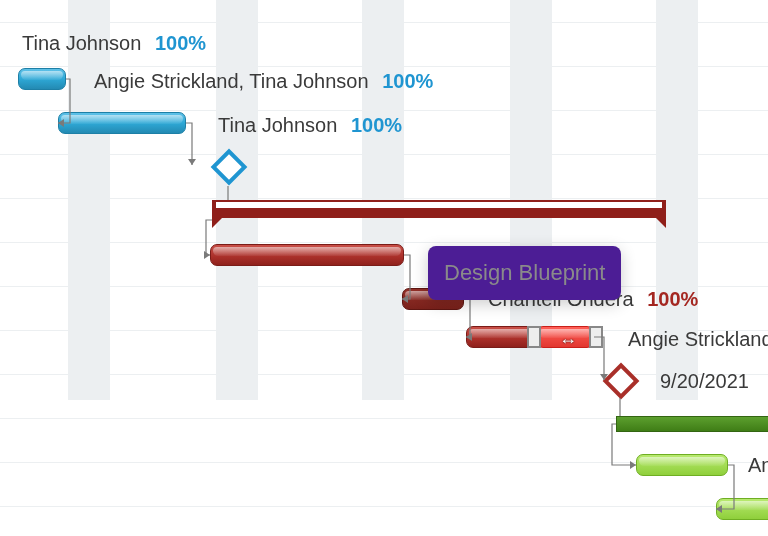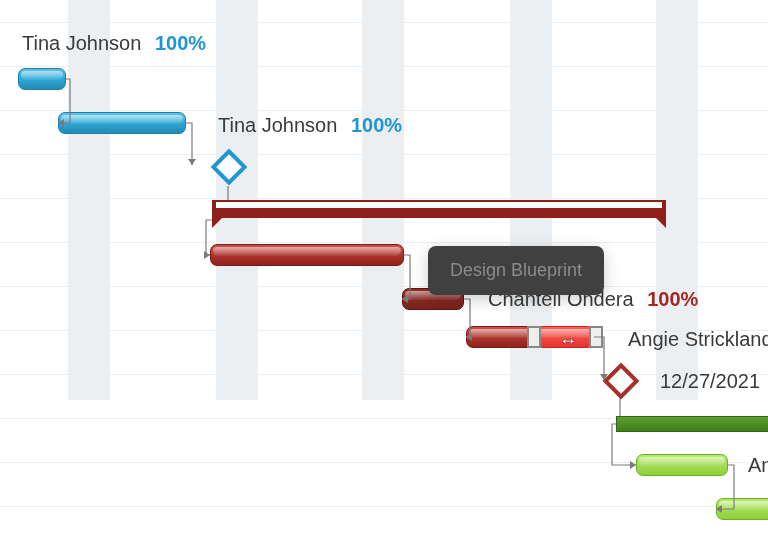--- a/index.html
+++ b/index.html
@@ -89,25 +89,25 @@
   }
   .milestone.blue { border: 4px solid #1f95d1; }
   .milestone.red  { border: 4px solid #a92f29; }
   
   svg.dep { position: absolute; top:0; left:0; width:768px; height:536px; pointer-events:none; }
   svg.dep path { fill: none; stroke: #7a7a7a; stroke-width: 1.2; }
   svg.dep .arrow { fill: #7a7a7a; }
   
   .tooltip {
     position: absolute;
-    background: #404040;
+    background: #4c1d95;
     border-radius: 8px;
     box-shadow: 0 4px 16px rgba(0,0,0,0.20);
-    padding: 14px 22px;
-    font-size: 18px;
+    padding: 14px 16px;
+    font-size: 22px;
     color: #8a8a8a;
     white-space: nowrap;
   }
   
   .handle {
     position: absolute; width: 14px; height: 22px;
     top: 50%; transform: translateY(-50%);
     border: 2px solid #888;
     background: #eee;
   }
@@ -150,20 +150,24 @@
 
   <div class="task-label" style="left:22px; top:32px">
     <span class="assignee">Tina Johnson</span>
     <span class="pct-blue">100%</span>
   </div>
 
   <div class="bar blue" style="left:18px; top:68px; width:48px">
       <div class="gloss"></div>
     </div>
 
+  <div class="task-label" style="left:94px; top:70px">
+    <span class="assignee">Angie Strickland, Tina Johnson</span>
+    <span class="pct-blue">100%</span>
+  </div>
 
   <div class="bar blue" style="left:58px; top:112px; width:128px">
       <div class="gloss"></div>
     </div>
 
   <div class="task-label" style="left:218px; top:114px">
     <span class="assignee">Tina Johnson</span>
     <span class="pct-blue">100%</span>
   </div>
 
@@ -193,21 +197,21 @@
     <div class="handle left"></div>
     <div class="handle right"></div>
     <div class="move-cursor" style="left:22px; top:1px">↔</div>
   </div>
   <div class="task-label" style="left:628px; top:328px">
     <span class="assignee">Angie Strickland</span>
   </div>
 
   <div class="milestone red" style="left:608px; top:368px"></div>
   <div class="task-label" style="left:660px; top:370px">
-    <span class="assignee">12/27/2021</span>
+    <span class="assignee">9/20/2021</span>
   </div>
 
   <div class="bar green-dark" style="left:616px; top:416px; width:160px"></div>
 
   <div class="bar green-light" style="left:636px; top:454px; width:92px">
       <div class="gloss"></div>
     </div>
   <div class="task-label" style="left:748px; top:454px">
     <span class="assignee">An</span>
   </div>

